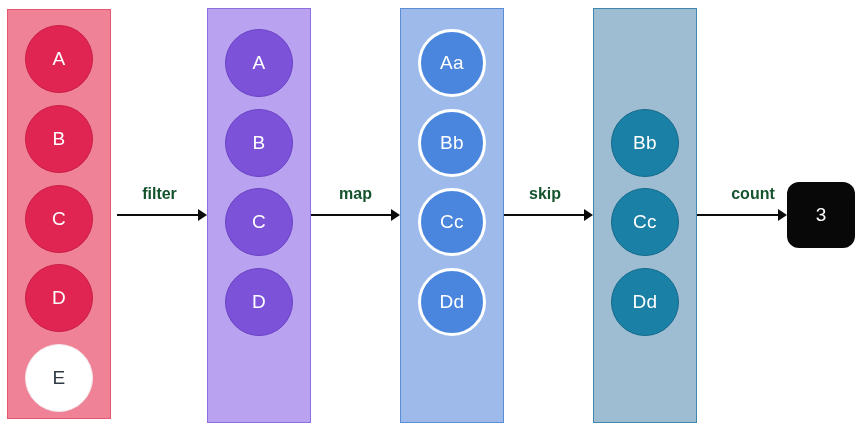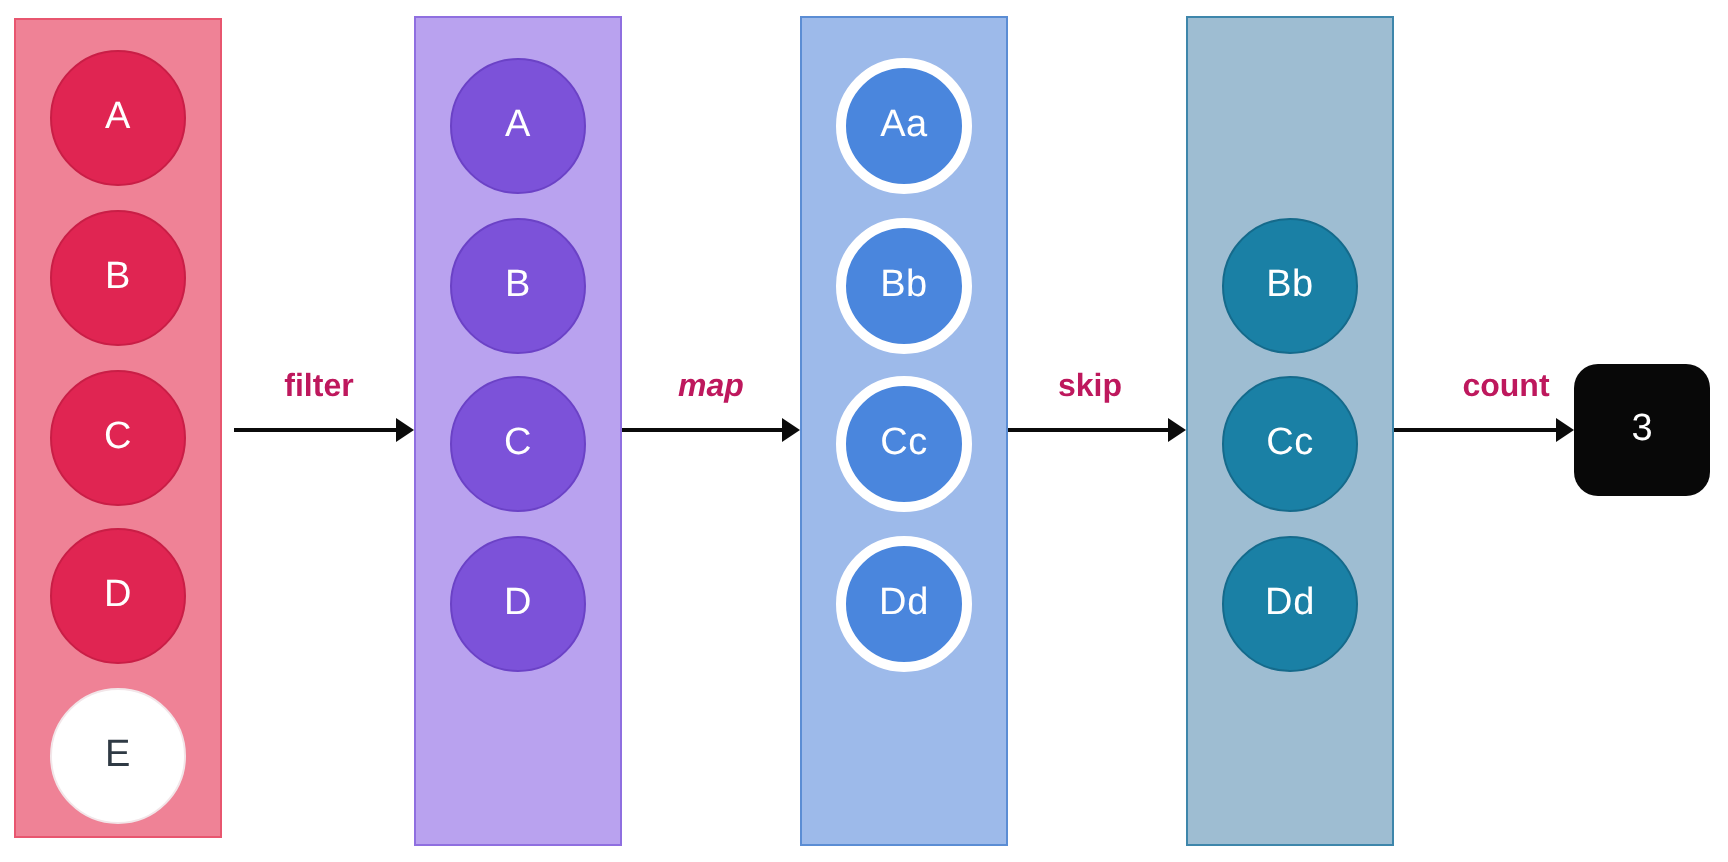--- a/index.html
+++ b/index.html
@@ -56,21 +56,21 @@
     align-items: center;
     justify-content: center;
     font-size: 19px;
     color: #ffffff;
     letter-spacing: 0.3px;
     box-sizing: border-box;
   }
   .node.c-red    { background: #e02552; border: 1px solid #c91e46; }
   .node.c-white  { background: #ffffff; border: 1px solid #f2e6e9; color: #2f3a44; }
   .node.c-purple { background: #7c52d9; border: 1px solid #6b42c6; }
-  .node.c-blue   { background: #4a86dd; border: 5px solid #ffffff; }
+  .node.c-blue   { background: #4a86dd; border: 3px solid #ffffff; }
   .node.c-teal   { background: #1a80a5; border: 1px solid #156a8b; }
 
   
   .arrow {
     position: absolute;
     height: 20px;
   }
   .arrow .shaft {
     position: absolute;
     left: 0;
@@ -84,21 +84,21 @@
     width: 0;
     height: 0;
     border-top: 6px solid transparent;
     border-bottom: 6px solid transparent;
     border-left: 9px solid #0b0b0b;
   }
   .arrow-label {
     position: absolute;
     font-size: 16px;
     font-weight: bold;
-    color: #be185d;
+    color: #14532d;
     white-space: nowrap;
     text-align: center;
   }
 
   
   .result-box {
     position: absolute;
     left: 787px;
     top: 182px;
     width: 68px;
@@ -131,21 +131,21 @@
     <div class="head" style="left:81px;"></div>
   </div>
 
   <div class="panel panel-filtered">
     <div class="node c-purple" style="left:17px; top:20px;">A</div>
     <div class="node c-purple" style="left:17px; top:100px;">B</div>
     <div class="node c-purple" style="left:17px; top:179px;">C</div>
     <div class="node c-purple" style="left:17px; top:259px;">D</div>
   </div>
 
-  <div class="arrow-label" style="left:311px; top:185px; width:89px;font-style:italic;">map</div>
+  <div class="arrow-label" style="left:311px; top:185px; width:89px;">map</div>
   <div class="arrow" style="left:311px; top:205px; width:89px;">
     <div class="shaft" style="width:81px;"></div>
     <div class="head" style="left:80px;"></div>
   </div>
 
   <div class="panel panel-mapped">
     <div class="node c-blue" style="left:17px; top:20px;">Aa</div>
     <div class="node c-blue" style="left:17px; top:100px;">Bb</div>
     <div class="node c-blue" style="left:17px; top:179px;">Cc</div>
     <div class="node c-blue" style="left:17px; top:259px;">Dd</div>

